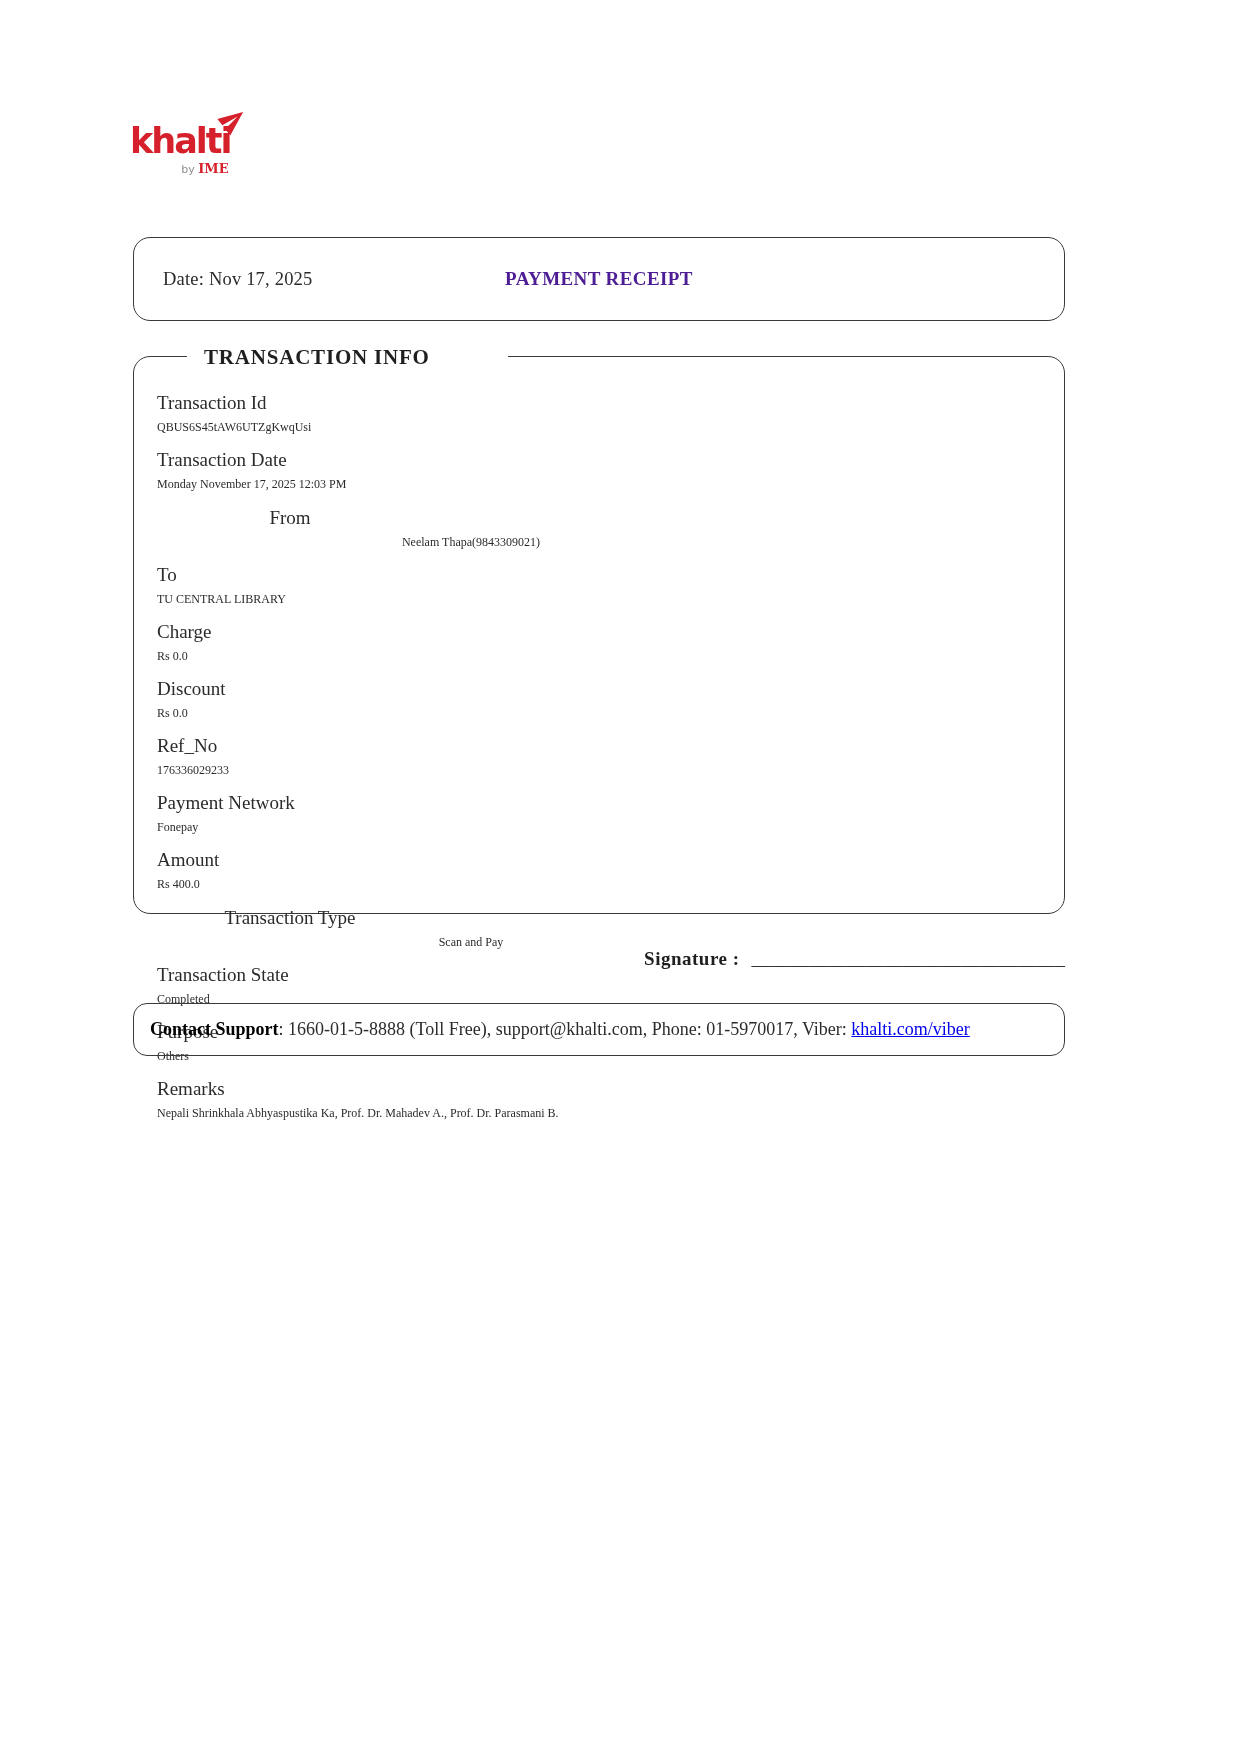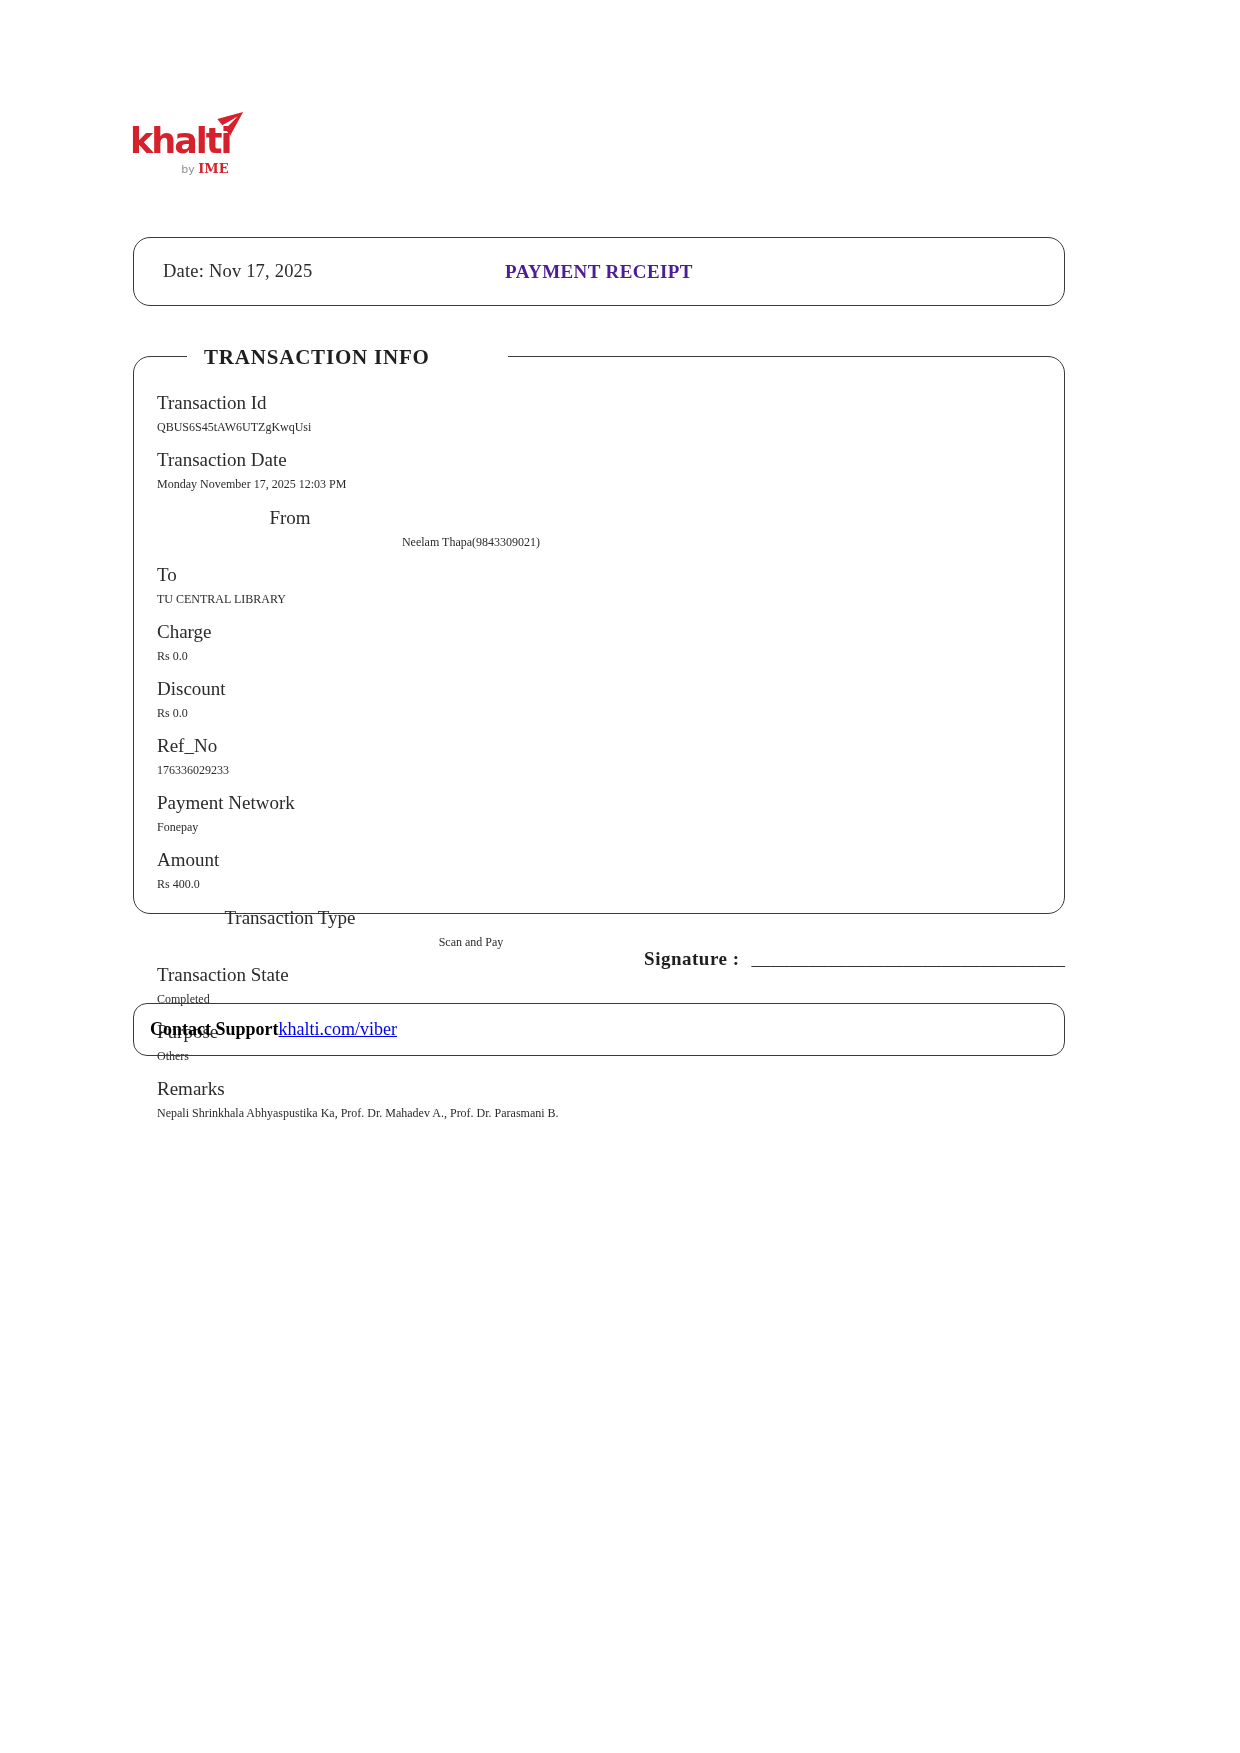--- a/index.html
+++ b/index.html
@@ -41,21 +41,21 @@
     font-size: 12px;
     line-height: 1;
   }
   .logo-by .by { color: #8f8f8f; font-size: 11px; }
   .logo-by .ime { color: #D6202B; font-weight: bold; font-family: "DejaVu Serif", serif; font-size: 13px; }
 
   
   .header-box {
     position: absolute;
     left: 133px; top: 237px;
-    width: 932px; height: 69px;
+    width: 932px; height: 84px;
     box-sizing: border-box;
     border: 1.6px solid #3a3a3a;
     border-radius: 17px;
     display: flex;
     align-items: center;
   }
   .header-date {
     position: absolute;
     left: 29px;
     font-size: 18.5px;
@@ -229,16 +229,17 @@
 </div>
   </div>
 
   <div class="signature-row">
     <span class="sig-label">Signature :</span>
     <span class="sig-line">_________________________________</span>
   </div>
 
   <div class="contact-box">
     <span class="contact-label">Contact Support</span>
+      <span class="contact-text">: 1660-01-5-8888 (Toll Free), support@khalti.com, Phone: 01-5970017, Viber: </span>
       <a class="contact-link" href="#">khalti.com/viber</a>
   </div>
 
 </div>
 
 </body></html>

